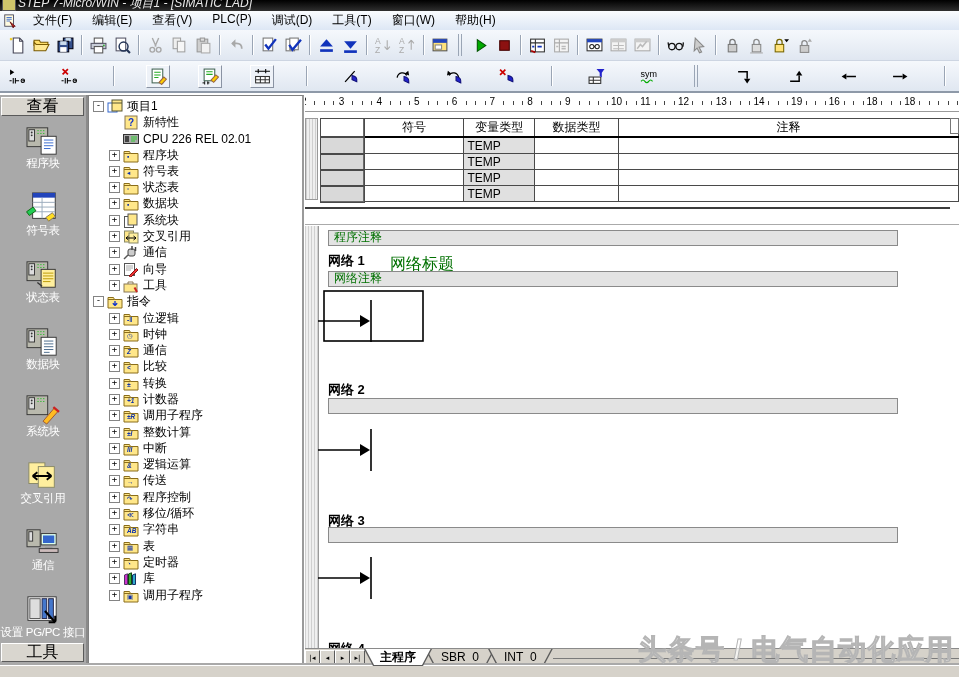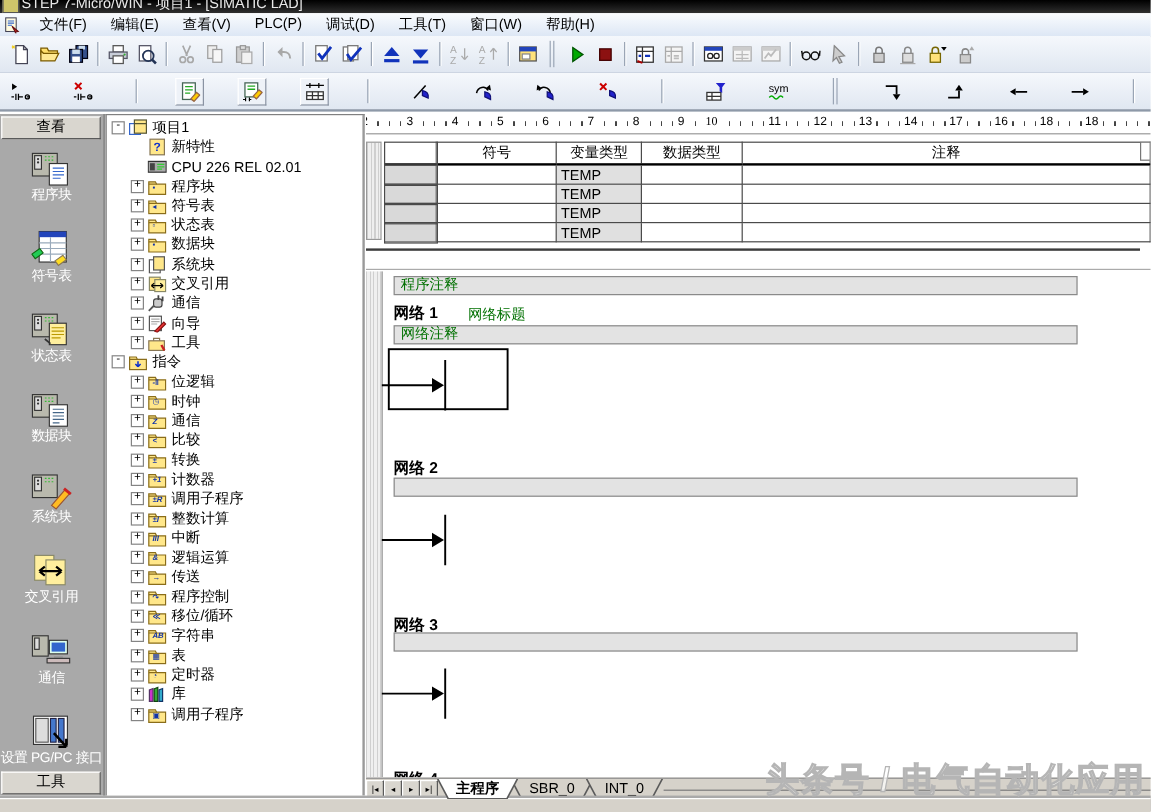--- a/index.html
+++ b/index.html
@@ -1,20 +1,20 @@
 <!DOCTYPE html>
 <html><head>
 <meta charset="utf-8">
 <style>
   html,body{margin:0;padding:0;}
   body{width:959px;height:677px;position:relative;overflow:hidden;background:#fff;
        font-family:"Liberation Sans","DejaVu Sans",sans-serif;font-size:12px;color:#000;}
   
   .titlebar{position:absolute;left:0;top:0;width:959px;height:11px;overflow:hidden;
-            background:linear-gradient(#000,#1c1c1c 60%,#303030);color:#e8e8e8;}
+            background:linear-gradient(#000,#1c1c1c 60%,#303030);color:#e8e8e8;font-style:italic;}
   .titlebar .ttext{position:absolute;left:18px;top:-5px;font-size:12px;white-space:nowrap;}
   .titlebar .ticon{position:absolute;left:2px;top:-3px;width:12px;height:12px;background:#cfc56a;border:1px solid #555;}
   .menubar{position:absolute;left:0;top:11px;width:959px;height:19px;
            background:linear-gradient(#fafcfe,#dde7f5);border-bottom:1px solid #c2cbda;
            display:flex;align-items:center;}
   .appicon{width:14px;height:14px;margin:0 6px 0 3px;flex:0 0 auto;}
   .menu-item{padding:1px 10px;cursor:default;}
   
   .toolbar{position:absolute;left:0;width:959px;display:flex;align-items:center;padding-left:5px;box-sizing:border-box;
            background:linear-gradient(#f5f8fc,#e0e7f1);}
@@ -22,21 +22,21 @@
   #toolbar2{top:61px;height:32px;border-bottom:2px solid #8e99a8;gap:28px;}
   .tbtn{width:24px;height:23px;display:flex;align-items:center;justify-content:center;flex:0 0 auto;}
   .tbtn svg{width:17px;height:17px;}
   .tbtn.framed{border:1px solid;border-color:#fff #8a93a3 #8a93a3 #fff;background:#eef2f8;width:22px;height:21px;}
   .tsep{width:1px;height:20px;background:#9aa5b5;box-shadow:1px 0 0 #fff;margin:0 4px;flex:0 0 auto;}
   .tsep2{width:2px;height:22px;border-left:1px solid #9aa5b5;border-right:1px solid #9aa5b5;margin:0 6px;flex:0 0 auto;}
   
   .navbar{position:absolute;left:0;top:95px;width:88px;height:568px;background:#a9a9a9;
           border-right:2px solid #8a8a8a;box-sizing:border-box;}
   .nav-header,.nav-footer{position:absolute;left:1px;right:2px;height:17px;background:#d9d6cf;
-          border:1px solid;border-color:#fff #5a5a5a #5a5a5a #fff;text-align:center;line-height:15px;font-size:12px;}
+          border:1px solid;border-color:#fff #5a5a5a #5a5a5a #fff;text-align:center;line-height:15px;font-size:16px;}
   .nav-header{top:2px;}
   .nav-footer{bottom:1px;}
   .nav-items{position:absolute;top:24px;left:0;right:0;}
   .nav-item{height:61px;text-align:center;color:#fff;cursor:default;}
   .nav-item .nicon{width:34px;height:32px;margin:6px auto 0;}
   .nav-item .nicon svg{width:34px;height:32px;}
   .nav-item .nlabel{font-size:11.5px;line-height:13px;white-space:nowrap;letter-spacing:-0.3px;}
   
   .tree{position:absolute;left:88px;top:95px;width:216px;height:568px;background:#fff;
         border-top:1px solid #808080;border-left:1px solid #808080;border-right:2px solid #9a9a9a;
@@ -65,21 +65,21 @@
      background:repeating-linear-gradient(90deg,#cfcfcf 0 1px,#efefef 1px 3px);border:1px solid #999;box-sizing:border-box;}
   .tstub{position:absolute;left:645px;top:23px;width:9px;height:16px;border:1px solid #777;background:#fff;box-sizing:border-box;}
   .table-bottomline{position:absolute;left:0;top:112px;width:645px;height:2px;background:#3c3c3c;}
   .lad-topline{position:absolute;left:0;top:129px;width:654px;height:1px;background:#aaa;}
   .lad{position:absolute;left:0;top:131px;width:604px;height:422px;overflow:hidden;}
   .hatch{position:absolute;left:0;top:0;width:13px;height:422px;
      background:repeating-linear-gradient(90deg,#cfcfcf 0 1px,#efefef 1px 3px);border-right:1px solid #999;}
   .netbar{position:absolute;left:23px;right:11px;height:16px;background:#e3e3e3;
      border:1px solid #8a8a8a;box-sizing:border-box;color:#007000;font-size:12px;line-height:13px;padding-left:5px;}
   .netlabel{position:absolute;left:23px;font-weight:bold;font-size:13px;}
-  .nettitle{position:absolute;left:85px;color:#007000;font-size:12px;}
+  .nettitle{position:absolute;left:85px;color:#007000;font-size:16px;}
   .rung{position:absolute;left:13px;width:140px;}
   
   .tabbar{position:absolute;left:305px;top:648px;width:654px;height:17px;background:#d6d2ca;
      border-top:1px solid #8a8a8a;display:flex;align-items:stretch;overflow:hidden;}
   .tnav{width:15px;height:15px;margin-top:1px;background:#d9d6cf;border:1px solid;border-color:#fff #5a5a5a #5a5a5a #fff;
      font-size:7px;text-align:center;line-height:14px;flex:0 0 auto;box-sizing:border-box;font-family:"DejaVu Sans",sans-serif;}
   .tabs{display:flex;margin-left:6px;}
   .tab-outer{clip-path:polygon(0 0,100% 0,calc(100% - 9px) 100%,9px 100%);background:#5a5a5a;
      margin-left:-7px;position:relative;}
   .tab-inner{clip-path:polygon(1.5px 0,calc(100% - 1.5px) 0,calc(100% - 10px) 100%,10px 100%);
@@ -813,26 +813,26 @@
   <div class="ruler" id="ruler">
       <div class="rticks"></div>
       <span class="rnum" style="left: -6px;">2</span>
       <span class="rnum" style="left: 31.7px;">3</span>
       <span class="rnum" style="left: 69.4px;">4</span>
       <span class="rnum" style="left: 107.1px;">5</span>
       <span class="rnum" style="left: 144.8px;">6</span>
       <span class="rnum" style="left: 182.5px;">7</span>
       <span class="rnum" style="left: 220.2px;">8</span>
       <span class="rnum" style="left: 257.9px;">9</span>
-      <span class="rnum" style="left: 281px; font-family: Liberation Serif, serif;">10</span>
+      <span class="rnum" style="left: 304px;">10</span>
       <span class="rnum" style="left: 333.3px;">11</span>
       <span class="rnum" style="left: 371px;">12</span>
       <span class="rnum" style="left: 408.7px;">13</span>
       <span class="rnum" style="left: 446.4px;">14</span>
-      <span class="rnum" style="left: 484.1px;">17</span>
+      <span class="rnum" style="left: 484.1px;">19</span>
       <span class="rnum" style="left: 521.8px;">16</span>
       <span class="rnum" style="left: 559.5px;">18</span>
       <span class="rnum" style="left: 597.2px;">18</span>
     </div>
   <div class="tstrip"></div>
   <table class="vartable" id="vartable">
       <tbody>
         <tr class="vhead">
           <td class="rowhdr" style="width:38px"></td>
           <td style="width:97px">符号</td>

